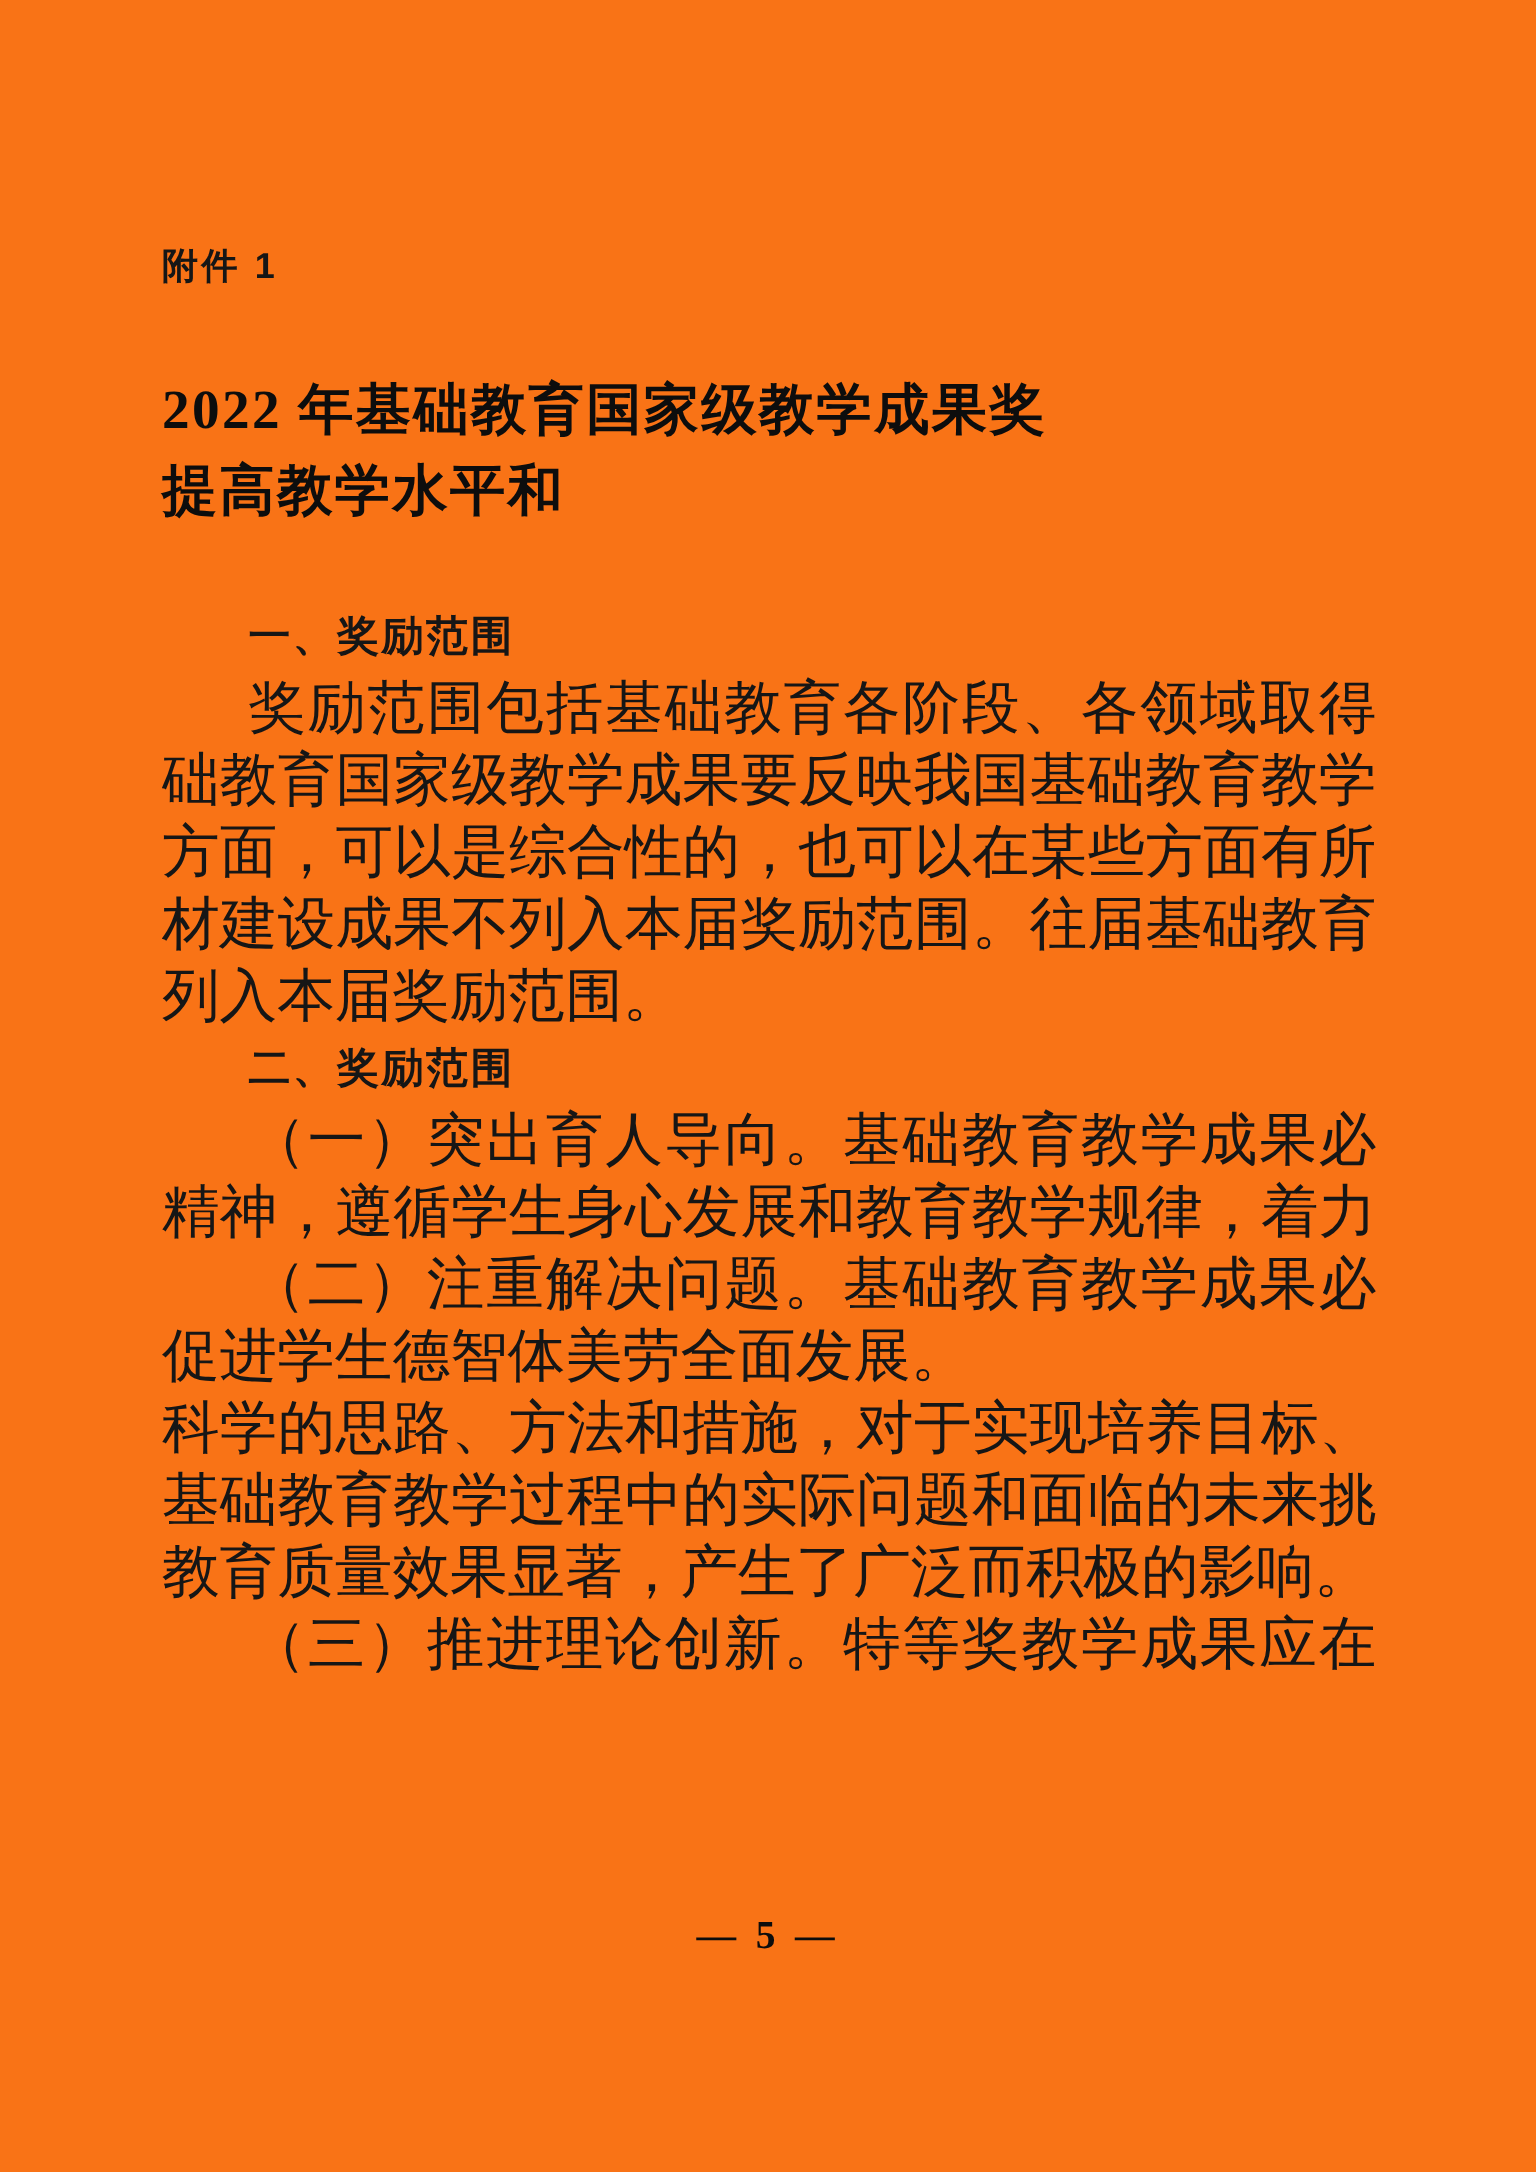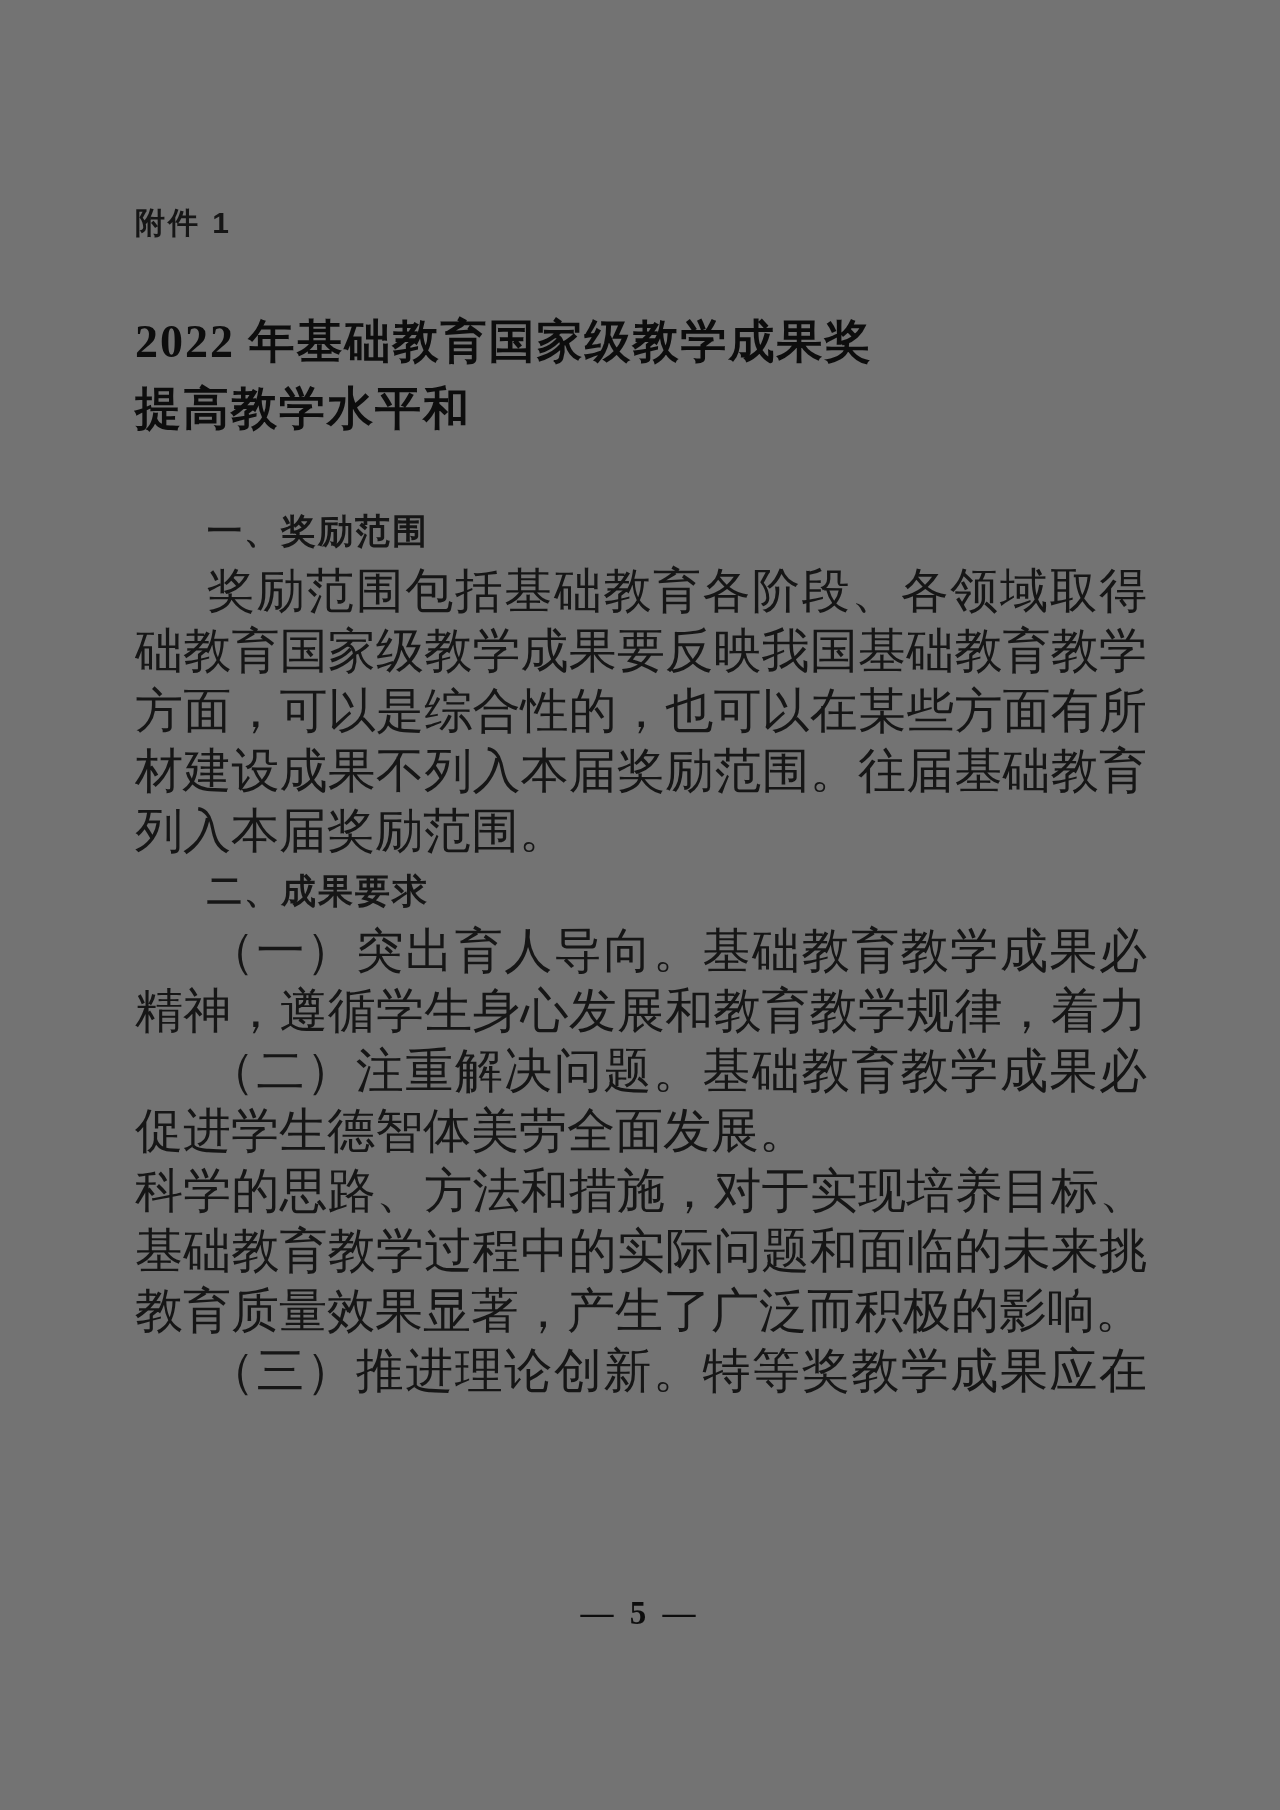--- a/index.html
+++ b/index.html
@@ -4,21 +4,21 @@
 <style>
   html, body {
     margin: 0;
     padding: 0;
     background: #e8e8e8;
   }
   .page {
     position: relative;
     width: 1280px;
     height: 1810px;
-    background: #737373;
+    background: #f97316;
     color: #141414;
     overflow: hidden;
     font-family: "Liberation Serif", serif;
   }
   .attachment-label {
     position: absolute;
     left: 135px;
     top: 203px;
     font-family: "Liberation Sans", sans-serif;
     font-weight: bold;
@@ -99,21 +99,21 @@
     <div>提高教学水平和</div>
   </div>
 
   <div class="content">
     <div class="line line-heading">一、奖励范围</div>
       <div class="line line-body indent justify">奖励范围包括基础教育各阶段、各领域取得的教学成果。基</div>
       <div class="line line-body justify">础教育国家级教学成果要反映我国基础教育教学改革与实践探</div>
       <div class="line line-body justify">方面，可以是综合性的，也可以在某些方面有所侧重。中小学教</div>
       <div class="line line-body justify">材建设成果不列入本届奖励范围。往届基础教育国家级教学成果</div>
       <div class="line line-body">列入本届奖励范围。</div>
-      <div class="line line-heading">二、成果要求</div>
+      <div class="line line-heading">二、奖励范围</div>
       <div class="line line-body indent justify">（一）突出育人导向。基础教育教学成果必须符合党的教育</div>
       <div class="line line-body justify">精神，遵循学生身心发展和教育教学规律，着力发展素质教育，</div>
       <div class="line line-body indent justify">（二）注重解决问题。基础教育教学成果必须围绕解决当前</div>
       <div class="line line-body">促进学生德智体美劳全面发展。</div>
       <div class="line line-body justify">科学的思路、方法和措施，对于实现培养目标、提高教学水平和</div>
       <div class="line line-body justify">基础教育教学过程中的实际问题和面临的未来挑战，创造性提出</div>
       <div class="line line-body">教育质量效果显著，产生了广泛而积极的影响。</div>
       <div class="line line-body indent justify">（三）推进理论创新。特等奖教学成果应在教育教学理论上</div>
   </div>
 

